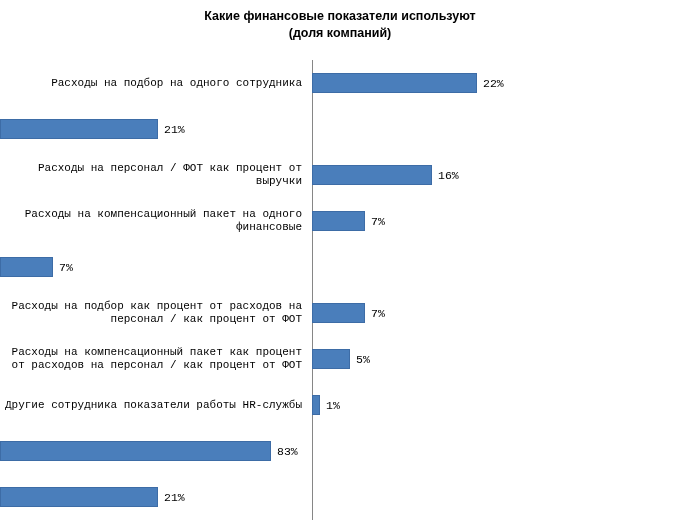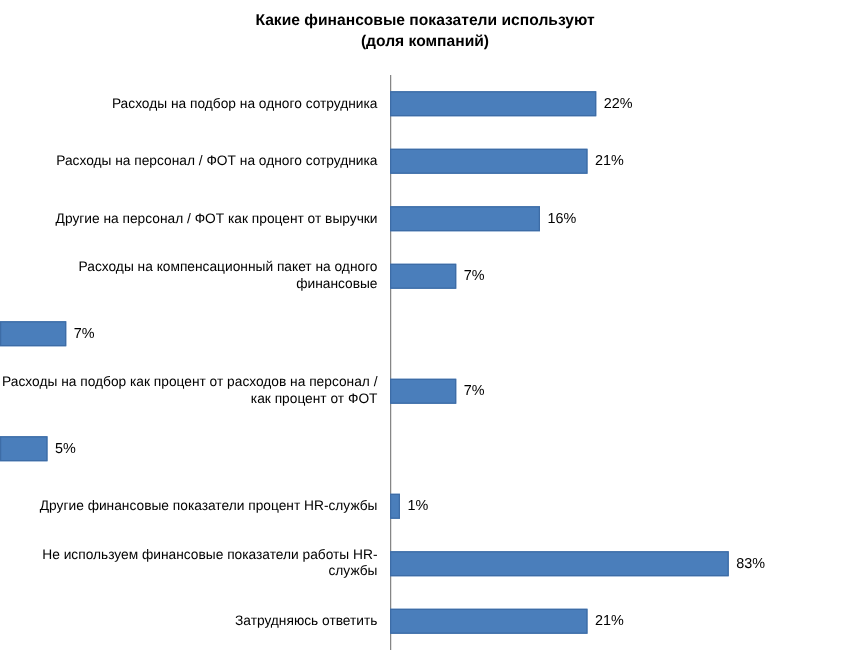--- a/index.html
+++ b/index.html
@@ -46,20 +46,21 @@
     width: 680px;
     height: 460px;
     display: flex;
     flex-direction: column;
   }
   .row {
     flex: 1 1 0;
     display: flex;
     align-items: center;
     position: relative;
+    font-family: Liberation Mono, monospace;
   }
   .cat-label {
     width: 312px;
     box-sizing: border-box;
     padding-right: 10px;
     text-align: right;
     font-size: 11px;
     line-height: 13px;
     color: #000000;
   }
@@ -105,29 +106,28 @@
 
       <div class="row">
         <div class="cat-label">Расходы на подбор на одного сотрудника</div>
         <div class="bar-area">
           <div class="bar" style="width:165px"></div>
           <div class="bar-value">22%</div>
         </div>
       </div>
 
       <div class="row">
-        <div class="cat-label">Расходы на персонал / ФОТ на одного сотрудника</div>
         <div class="bar-area">
           <div class="bar" style="width:158px"></div>
           <div class="bar-value">21%</div>
         </div>
       </div>
 
       <div class="row">
-        <div class="cat-label">Другие на персонал / ФОТ как процент от выручки</div>
+        <div class="cat-label">Расходы на персонал / ФОТ как процент от выручки</div>
         <div class="bar-area">
           <div class="bar" style="width:120px"></div>
           <div class="bar-value">16%</div>
         </div>
       </div>
 
 
       <div class="row">
         <div class="cat-label">Расходы на компенсационный пакет на одного финансовые</div>
         <div class="bar-area">
@@ -145,44 +145,43 @@
 
       <div class="row">
         <div class="cat-label">Расходы на подбор как процент от расходов на персонал / как процент от ФОТ</div>
         <div class="bar-area">
           <div class="bar" style="width:53px"></div>
           <div class="bar-value">7%</div>
         </div>
       </div>
 
       <div class="row">
+        <div class="cat-label">Расходы на компенсационный пакет как процент от расходов на персонал / как процент от ФОТ</div>
         <div class="bar-area">
           <div class="bar" style="width:38px"></div>
           <div class="bar-value">5%</div>
         </div>
       </div>
 
       <div class="row">
-        <div class="cat-label">Другие финансовые показатели процент HR-службы</div>
+        <div class="cat-label">Другие сотрудника показатели работы HR-службы</div>
         <div class="bar-area">
           <div class="bar" style="width:8px"></div>
           <div class="bar-value">1%</div>
         </div>
       </div>
 
       <div class="row">
-        <div class="cat-label">Не используем финансовые показатели работы HR-службы</div>
         <div class="bar-area">
           <div class="bar" style="width:271px"></div>
           <div class="bar-value">83%</div>
         </div>
       </div>
 
       <div class="row">
-        <div class="cat-label">Затрудняюсь ответить</div>
         <div class="bar-area">
           <div class="bar" style="width:158px"></div>
           <div class="bar-value">21%</div>
         </div>
       </div>
 
     </div>
   </div>
 </div>
 

